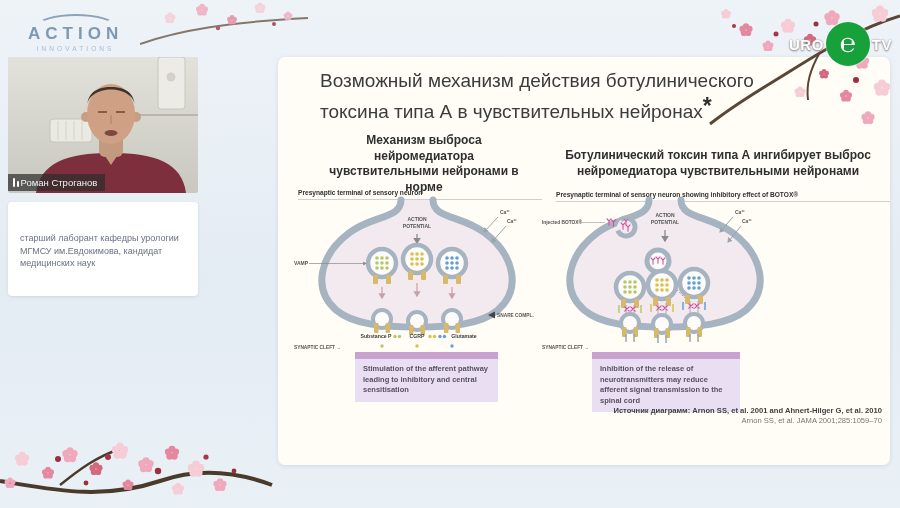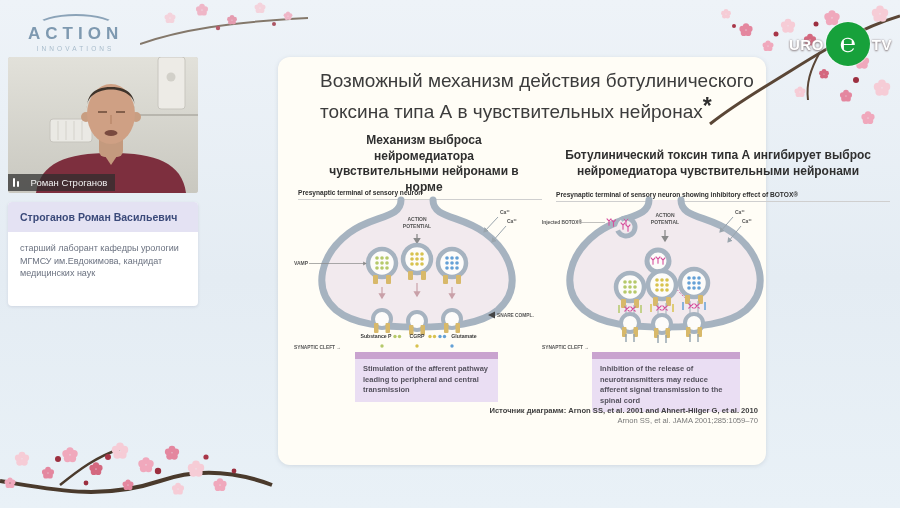--- a/index.html
+++ b/index.html
@@ -17,30 +17,30 @@
   .atrium .tag{font-size:6.5px;color:#a8bccb;letter-spacing:3.1px;margin-top:1px;}
   .urotv{position:absolute;right:8px;top:22px;display:flex;align-items:center;z-index:4;}
   .urotv .txt{font-size:15px;font-weight:bold;color:#fff;text-shadow:0 0 2px #9a8f92,0 1px 2px #8a8084;letter-spacing:.5px;}
   .urotv .ball{width:44px;height:44px;border-radius:50%;background:#17a13b;display:flex;align-items:center;justify-content:center;
                box-shadow:0 0 0 1px rgba(255,255,255,.4);margin:0 2px;}
   .urotv .ball span{color:#fff;font-size:27px;font-weight:bold;line-height:1;transform:translateY(-1px);}
 
   
   .video{position:absolute;left:8px;top:57px;width:190px;height:136px;border-radius:3px;overflow:hidden;background:#d8d7d0;}
   .vlabel{position:absolute;left:0;bottom:2px;height:17px;background:rgba(45,45,45,.72);color:#f2f2f2;
-          display:flex;align-items:center;padding:0 8px 0 5px;font-size:9.5px;gap:12px;text-align:right;}
+          display:flex;align-items:center;padding:0 8px 0 5px;font-size:9.5px;gap:2px;text-align:right;}
   .bars{display:flex;align-items:flex-end;gap:1.5px;height:9px;}
   .bars i{display:block;width:2px;background:#fff;border-radius:1px;}
   .bars i:nth-child(1){height:9px}.bars i:nth-child(2){height:6px}
   .card{position:absolute;left:8px;top:202px;width:190px;background:#fff;border-radius:4px;box-shadow:0 1px 3px rgba(80,90,120,.15);overflow:hidden;}
   .card .hd{background:#e4e2f3;padding:9px 12px;font-size:10.5px;font-weight:bold;color:#3b4a7a;}
-  .card .bd{padding:10px 12px 26px 12px;font-size:9px;color:#6b7280;line-height:1.4;}
+  .card .bd{padding:10px 12px 26px 12px;font-size:9px;color:#6b7280;line-height:1.4;margin-top:20px;}
 
   
-  .slide{position:absolute;left:278px;top:57px;width:488px;height:408px;background:#fffdf6;border-radius:12px;
+  .slide{position:absolute;left:278px;top:57px;width:612px;height:408px;background:#fffdf6;border-radius:7px;
          box-shadow:0 1px 4px rgba(100,110,130,.18);z-index:2;}
   .stitle{position:absolute;left:42px;top:8px;width:540px;font-size:19px;color:#3c3c3c;line-height:31px;}
   .stitle sup{font-size:23px;font-weight:bold;color:#2f2f2f;line-height:0;vertical-align:4px;}
   .colhead{position:absolute;font-size:12px;font-weight:bold;color:#2f2f2f;text-align:center;line-height:1.3;}
   .colhead.l{left:40px;top:76px;width:212px;}
   .colhead.r{left:280px;top:84px;width:320px;margin-top:7px;}
   .subhead{position:absolute;font-size:6.6px;font-weight:bold;color:#2f2f2f;border-bottom:1px solid #cfcfcf;padding-bottom:3px;}
   .subhead.l{left:20px;top:132px;width:244px;}
   .subhead.r{left:278px;top:134px;width:334px;}
   .dwrap{position:absolute;top:140px;width:250px;height:155px;}
@@ -221,21 +221,20 @@
     <div class="vlabel">
       <span class="bars">
           <i></i>
           <i></i>
         </span>
       <span>Роман Строганов</span>
     </div>
   </div>
 
   <div class="card">
-    <div class="hd">Строганов Роман Васильевич</div>
     <div class="bd">старший лаборант кафедры урологии МГМСУ им.Евдокимова, кандидат медицинских наук</div>
   </div>
 
   <div class="slide">
     <div class="stitle">
       <div>Возможный механизм действия ботулинического</div>
       <div><span>токсина типа А в чувствительных нейронах</span><sup>*</sup></div>
     </div>
 
     <div class="colhead l">Механизм выброса нейромедиатора чувствительными нейронами в норме</div>
@@ -356,21 +355,21 @@
             <line x1="126" y1="138" x2="126" y2="146"></line>
           <line x1="150" y1="137" x2="150" y2="145"></line>
             <line x1="158" y1="137" x2="158" y2="145"></line>
         </g>
         <text class="tlab2" x="2" y="152">SYNAPTIC CLEFT →</text>
       </svg>
     </div>
 
     <div class="callout l">
       <div class="strip"></div>
-      <div class="ctext">Stimulation of the afferent pathway leading to peripheral and central transmission</div>
+      <div class="ctext">Stimulation of the afferent pathway leading to inhibitory and central sensitisation</div>
     </div>
     <div class="callout r">
       <div class="strip"></div>
       <div class="ctext">Inhibition of the release of neurotransmitters may reduce afferent signal transmission to the spinal cord</div>
     </div>
 
     <div class="refs">
       <div class="b">Источник диаграмм: Arnon SS, et al. 2001 and Ahnert-Hilger G, et al. 2010</div>
       <div class="n">Arnon SS, et al. JAMA 2001;285:1059–70</div>
     </div>

